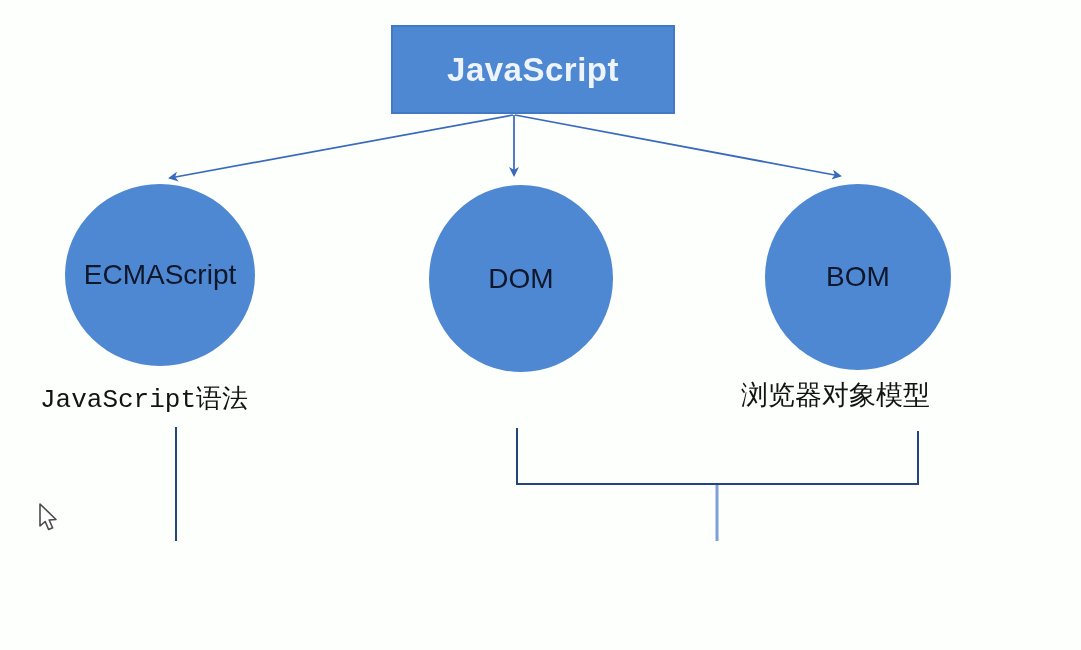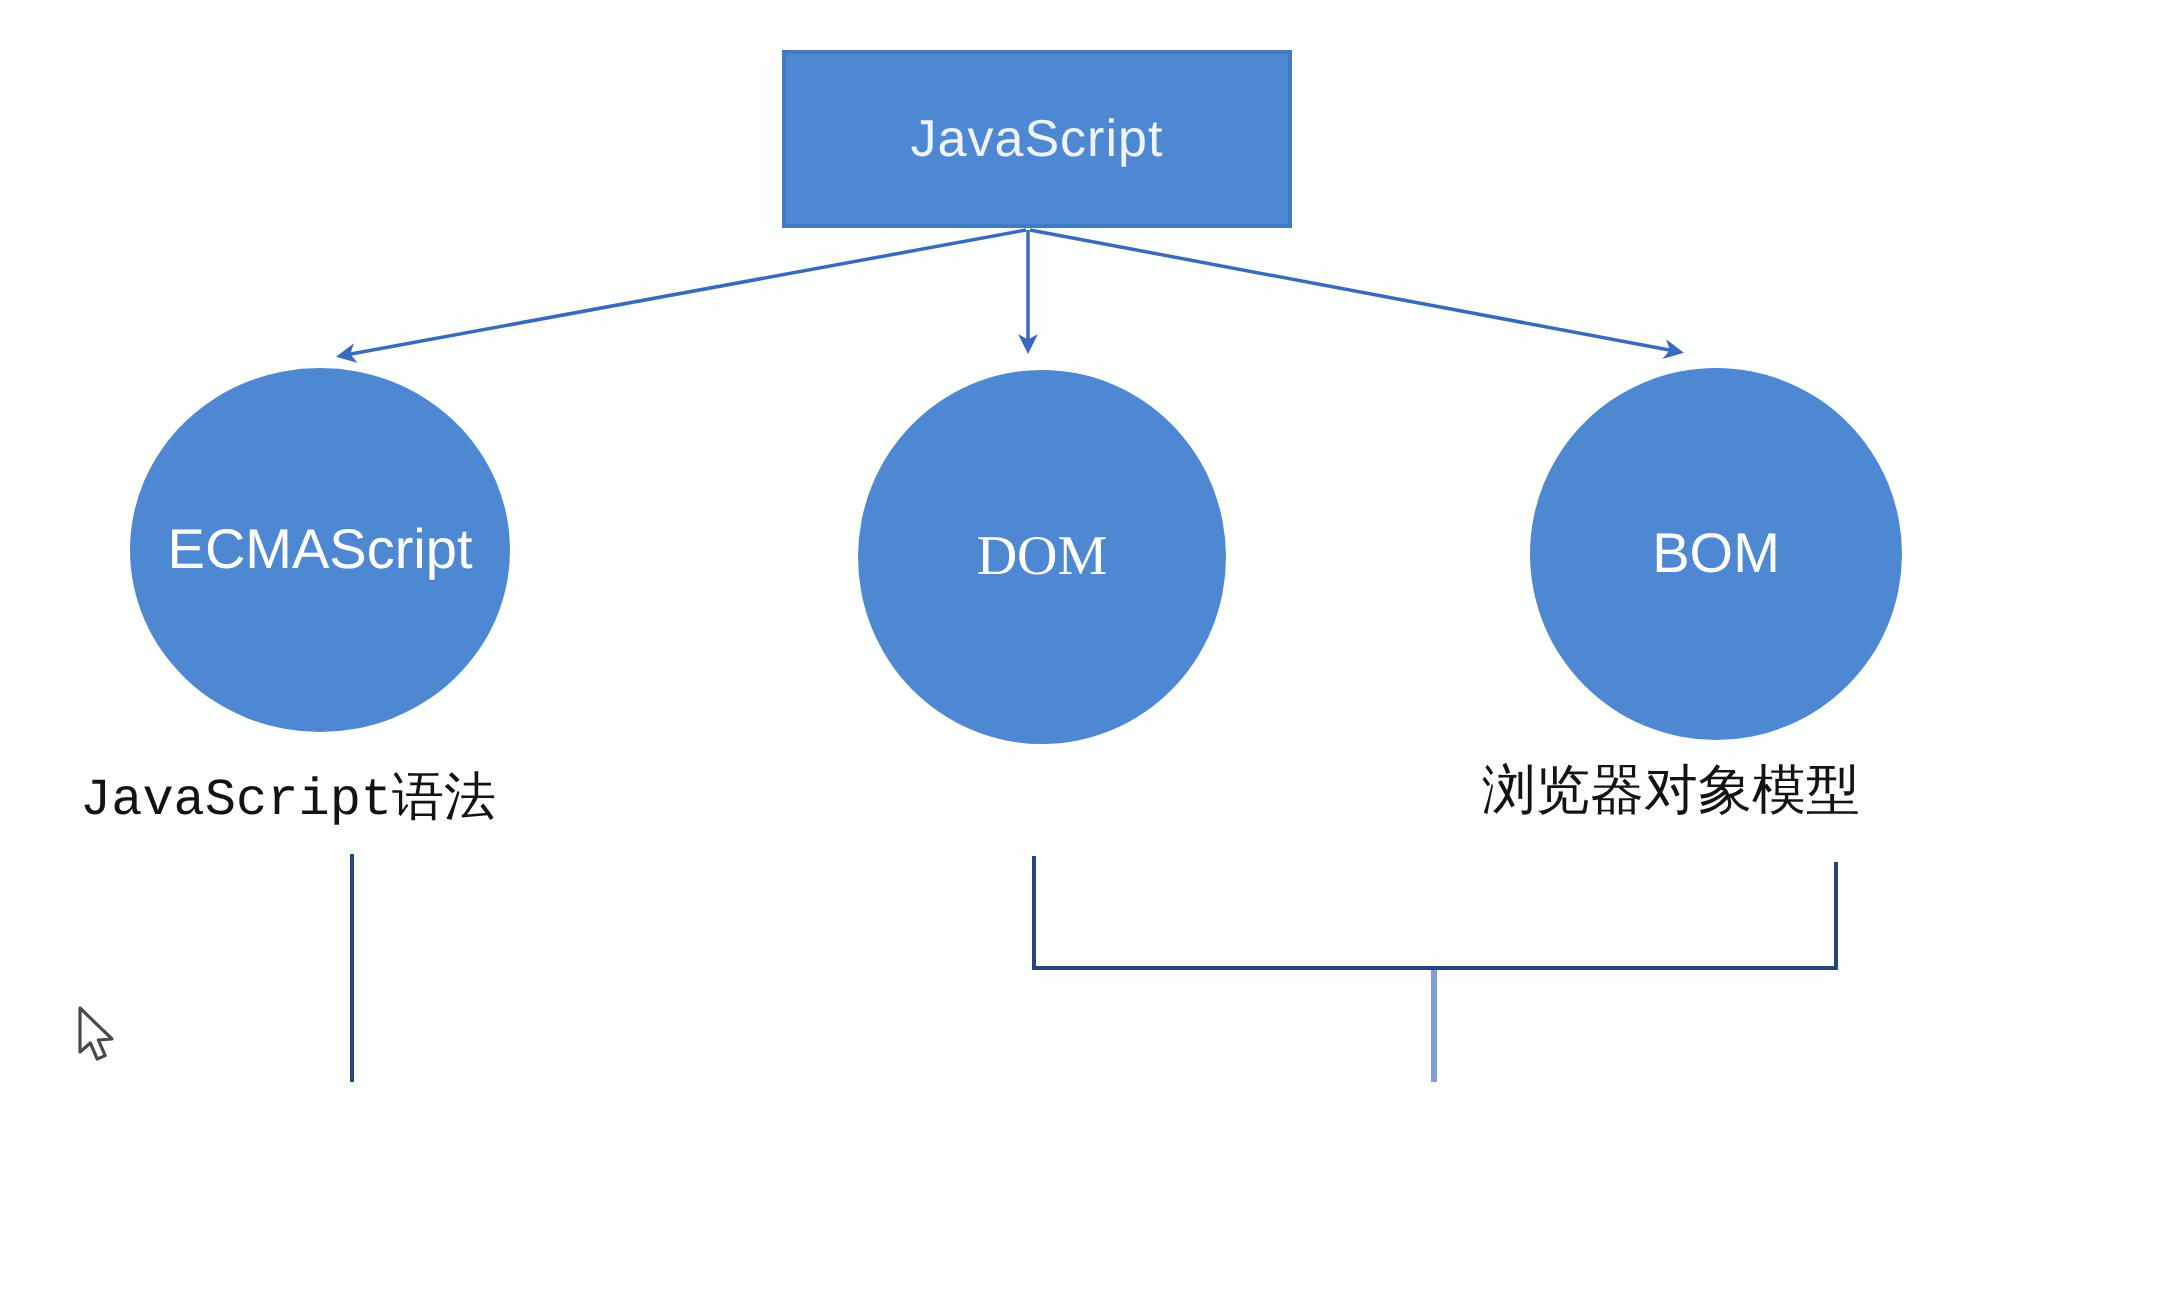--- a/index.html
+++ b/index.html
@@ -32,40 +32,40 @@
     font-size: 27px;
     letter-spacing: 0.5px;
   }
   .node-circle {
     position: absolute;
     background: #4e87d2;
     border-radius: 50%;
     display: flex;
     align-items: center;
     justify-content: center;
-    color: #ffffff;
+    color: #0f172a;
     font-size: 28px;
   }
   .caption {
     position: absolute;
     color: #131313;
     text-align: left;
     white-space: nowrap;
   }
   .caption-mono {
     font-family: "Liberation Mono", monospace;
     font-size: 26px;
   }
   .caption-cjk {
     font-family: "Liberation Sans", sans-serif;
     font-size: 27px;
   }
-  #root-box      { left: 391px; top: 25px;  width: 255px; height: 89px; font-size: 26px; }
+  #root-box      { left: 391px; top: 25px;  width: 284px; height: 89px; font-size: 33px; font-weight: bold; }
   #circle-ecma   { left: 65px;  top: 184px; width: 190px; height: 182px; }
-  #circle-dom    { left: 429px; top: 185px; width: 184px; height: 187px; font-family: Liberation Serif, serif; }
+  #circle-dom    { left: 429px; top: 185px; width: 184px; height: 187px; }
   #circle-bom    { left: 765px; top: 184px; width: 186px; height: 186px; }
   #caption-ecma  { left: 40px;  top: 381px; width: 250px; }
   #caption-dom   { left: 395px; top: 379px; width: 250px; }
   #caption-bom   { left: 741px; top: 377px; width: 240px; }
   #box-js-base   { left: 61px;  top: 548px; width: 250px; height: 90px; font-size: 26px; }
   #box-web-apis  { left: 598px; top: 547px; width: 247px; height: 93px; }
   #connector-layer {
     position: absolute;
     left: 0; top: 0;
     pointer-events: none;

